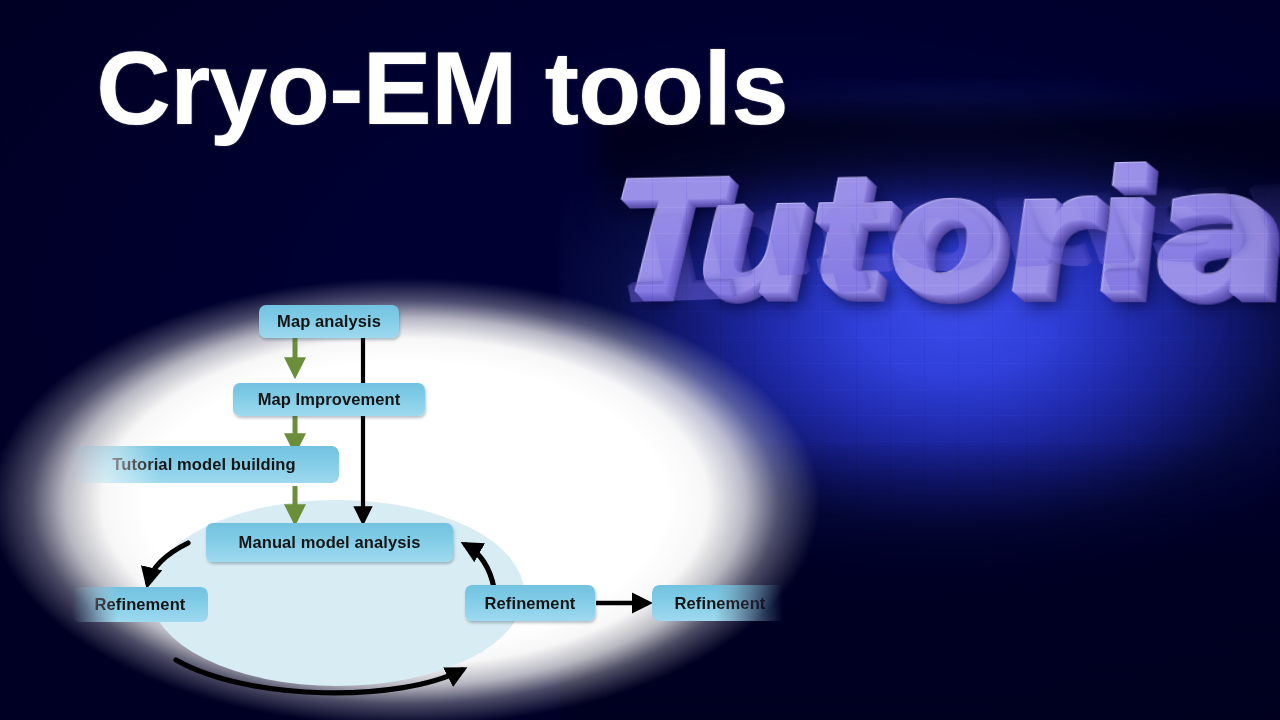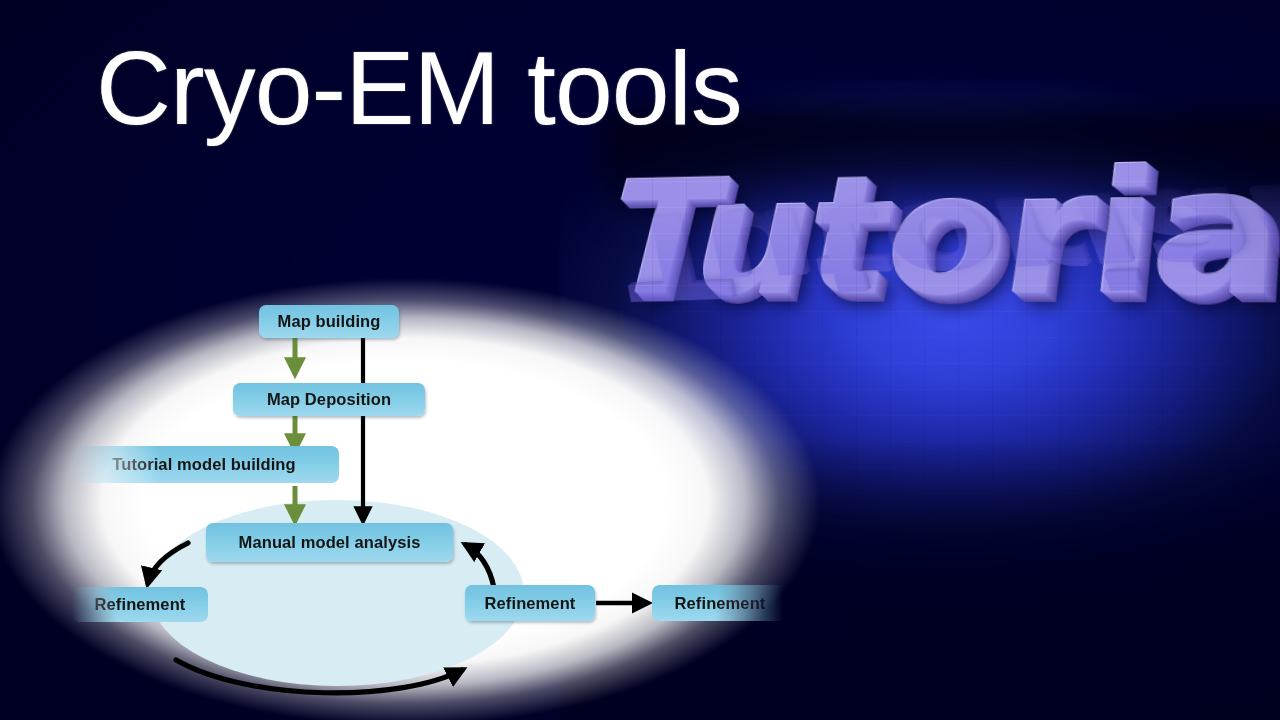--- a/index.html
+++ b/index.html
@@ -73,21 +73,21 @@
     pointer-events: none;
   }
 
   
   .title {
     position: absolute;
     left: 96px;
     top: 34px;
     font-size: 104px;
     line-height: 1.05;
-    font-weight: 400;
+    font-weight: 700;
     color: #ffffff;
     letter-spacing: -1px;
     white-space: nowrap;
     text-shadow: 0 0 2px rgba(255,255,255,0.35);
   }
 
   
   .wordart-wrap {
     position: absolute;
     left: 618px;
@@ -256,23 +256,23 @@
 
       <path d="M 188 265 C 168 275, 152 288, 148 305" stroke="#000000" stroke-width="5.2" fill="none" stroke-linecap="round" marker-end="url(#arrBlackCurve)"></path>
 
       <path d="M 176 382 C 250 424, 400 424, 462 392" stroke="#000000" stroke-width="5.2" fill="none" stroke-linecap="round" marker-end="url(#arrBlackCurve)"></path>
 
       <path d="M 494 310 C 490 290, 482 276, 466 267" stroke="#000000" stroke-width="5.2" fill="none" stroke-linecap="round" marker-end="url(#arrBlackCurve)"></path>
 
       <line x1="596" y1="325" x2="648" y2="325" stroke="#000000" stroke-width="4.6" marker-end="url(#arrBlack)"></line>
     </svg>
 
-    <div class="node" style="left:259px; top:27px; width:140px; height:33px;">Map building</div>
-
-    <div class="node" style="left:233px; top:105px; width:192px; height:33px;">Map Deposition</div>
+    <div class="node" style="left:259px; top:27px; width:140px; height:33px;">Map analysis</div>
+
+    <div class="node" style="left:233px; top:105px; width:192px; height:33px;">Map Improvement</div>
 
     <div class="node fade-left" style="left:69px; top:168px; width:270px; height:37px;">Tutorial model building</div>
 
     <div class="node" style="left:206px; top:245px; width:247px; height:39px;">Manual model analysis</div>
 
     <div class="node fade-left" style="left:72px; top:309px; width:136px; height:35px;">Refinement</div>
 
     <div class="node" style="left:465px; top:307px; width:130px; height:36px;">Refinement</div>
 
     <div class="node fade-right" style="left:652px; top:307px; width:136px; height:36px;">Refinement</div>

